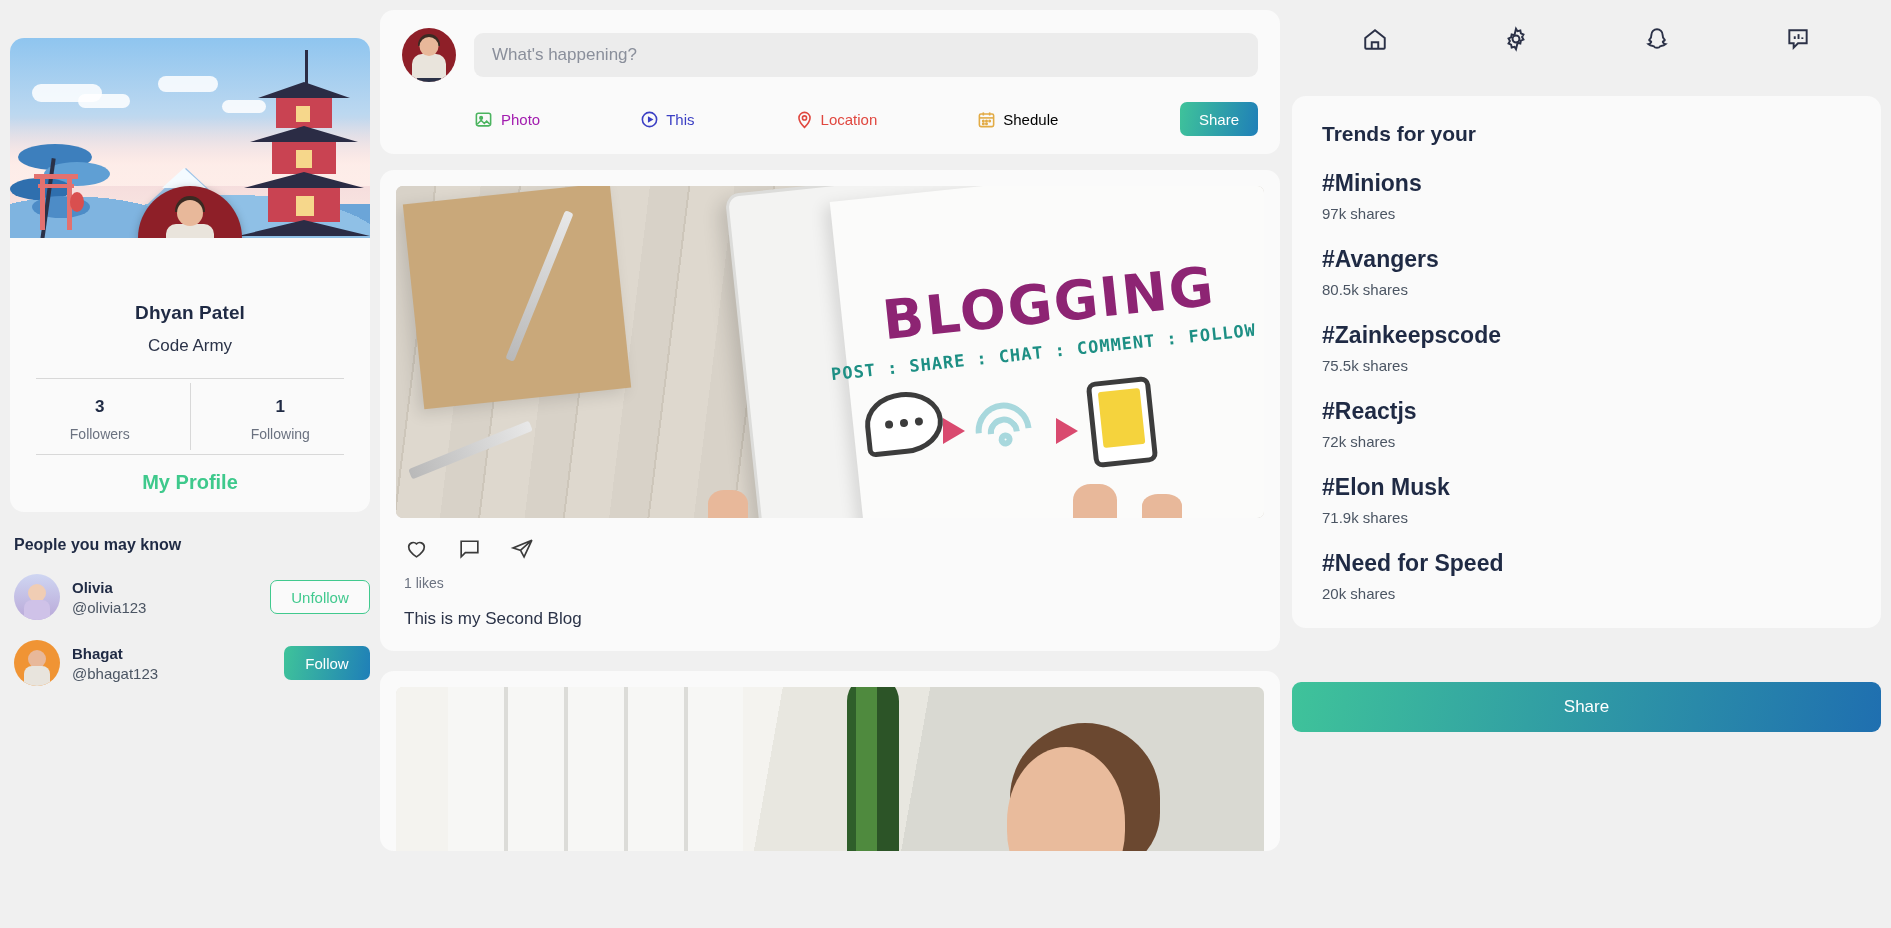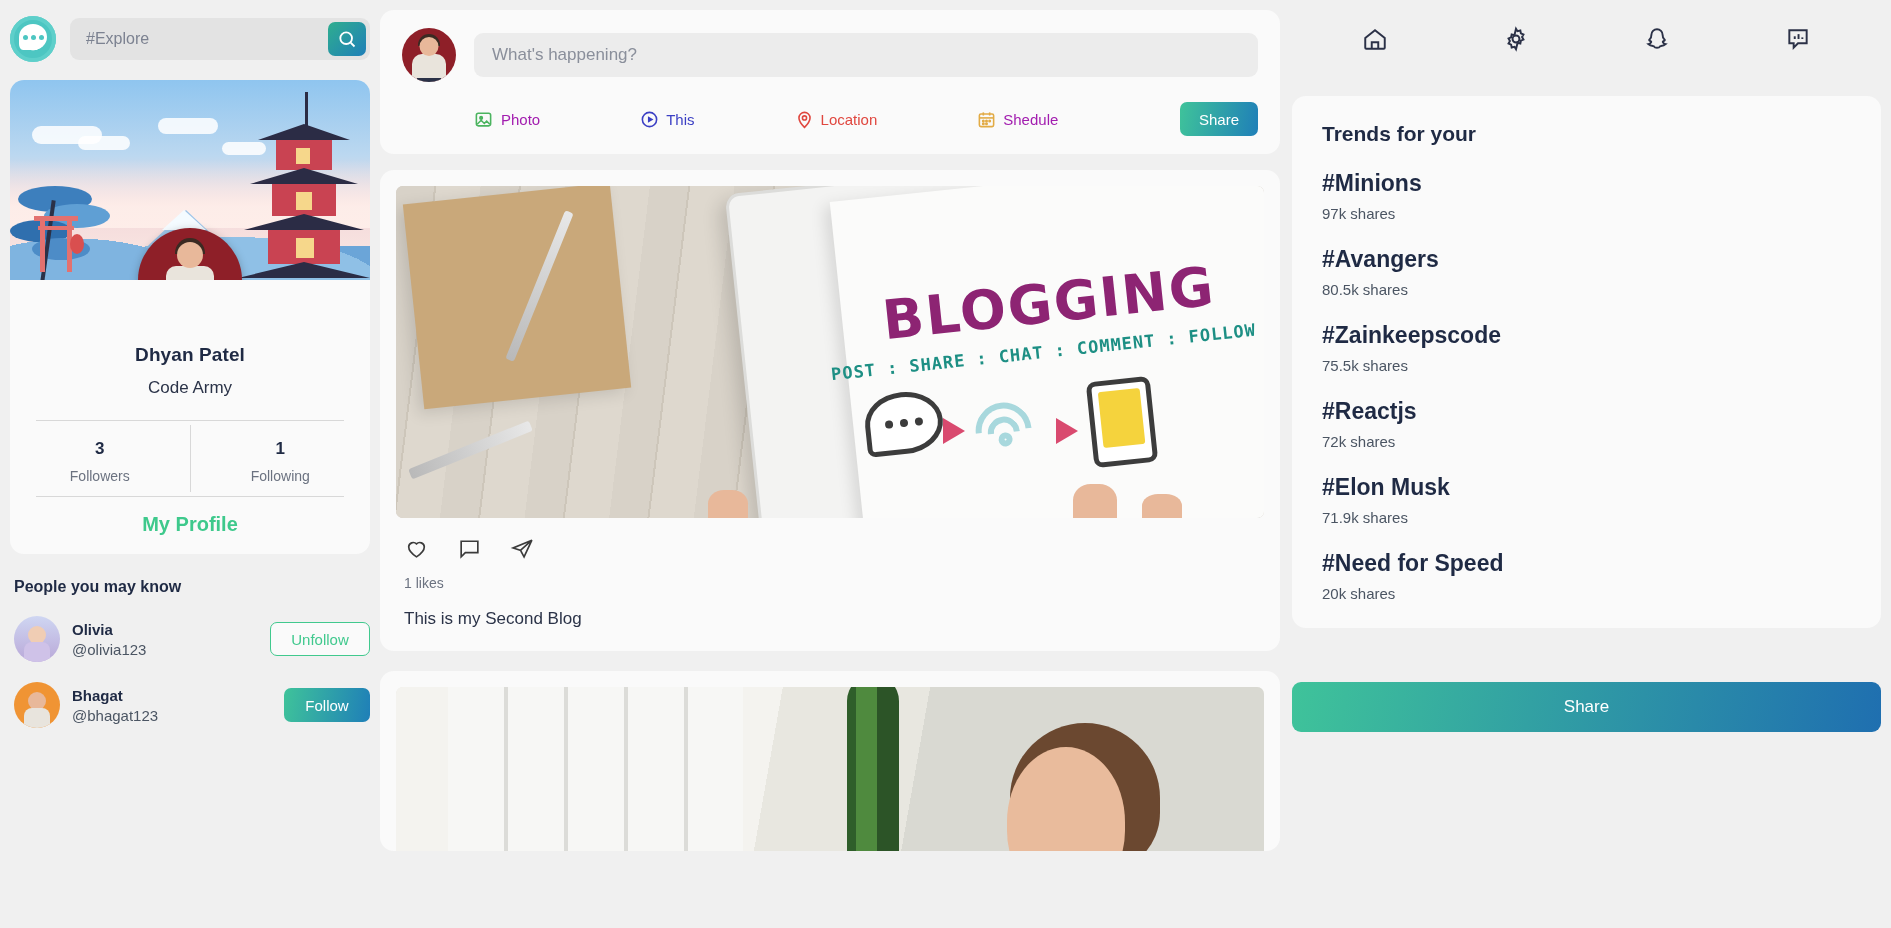--- a/index.html
+++ b/index.html
@@ -45,21 +45,21 @@
     font-size: 16px; font-family: inherit; color: #3b4456;
   }
   .searchbar input::placeholder { color: #7c8291; }
   .search-btn {
     width: 38px; height: 34px; border-radius: 7px; border: none; cursor: pointer;
     background: linear-gradient(135deg, #2fae8f 0%, #1f7fb8 100%);
     display: flex; align-items: center; justify-content: center;
   }
 
   .profile-card {
-    margin-top: 12px;
+    margin-top: 28px;
     background: #fafafa;
     border-radius: 14px;
     overflow: hidden;
     padding-bottom: 12px;
   }
   .banner {
     height: 200px; position: relative; overflow: hidden;
     background: linear-gradient(180deg,#8fc5ef 0%, #bcd8f0 38%, #f3d8da 62%, #fbeae4 100%);
   }
   .banner .sun-haze { position:absolute; left:0; right:0; top:40%; height:34%;
@@ -154,21 +154,21 @@
   .comp-input {
     flex: 1; height: 44px; border-radius: 9px; background: #ececec; border:none; outline:none;
     padding: 0 18px; font-size: 17px; font-family: inherit; color:#3b4456;
   }
   .comp-input::placeholder { color: #8a8f9b; }
   .comp-actions { display: flex; align-items: center; margin-top: 20px; padding-left: 72px; }
   .act { display: flex; align-items: center; gap: 7px; cursor: pointer; font-size: 15px; }
   .act-photo { color: #a21caf; gap: 8px; }
   .act-video { color: #3b3fc4; }
   .act-location { color: #e0473f; }
-  .act-schedule { color: #a21caf; }
+  .act-schedule { color: #000000; }
   .sp { flex: 1; }
   .btn-share-sm {
     width: 78px; height: 34px; border-radius: 7px; border: none; cursor: pointer;
     background: linear-gradient(100deg,#3fc39a 0%, #1f7fb8 100%);
     color:#fff; font-size:15px; font-family: inherit;
   }
 
   .post { margin-top: 16px; padding: 16px 16px 0 16px; }
   .post-img { width: 100%; height: 332px; border-radius: 7px; overflow:hidden; position:relative; background:#cfc6bc; }
   .wood { position:absolute; inset:0;
@@ -238,39 +238,20 @@
     color:#fff; font-size:17px; font-family: inherit;
   }
 </style>
 </head>
 <body>
 
 <div class="app">
 
   <div class="left-col">
 
-    <div class="brand-row">
-      <div class="logo">
-        <div class="ring"></div>
-        <div class="bub">
-            <i></i>
-            <i></i>
-            <i></i>
-          </div>
-      </div>
-      <div class="searchbar">
-        <input value="" placeholder="#Explore" style="">
-        <button class="search-btn">
-          <svg width="20" height="20" viewBox="0 0 24 24" fill="none" stroke="#fff" stroke-width="2.2">
-            <circle cx="11" cy="11" r="7"></circle>
-              <line x1="16.5" y1="16.5" x2="21" y2="21"></line>
-          </svg>
-        </button>
-      </div>
-    </div>
 
     <div class="profile-card">
       <div class="banner">
         <div class="sun-haze"></div>
         <div class="cloud c1"></div>
           <div class="cloud c2"></div>
         <div class="cloud c3"></div>
           <div class="cloud c4"></div>
         <div class="fuji"></div>
           <div class="fuji-cap"></div>

